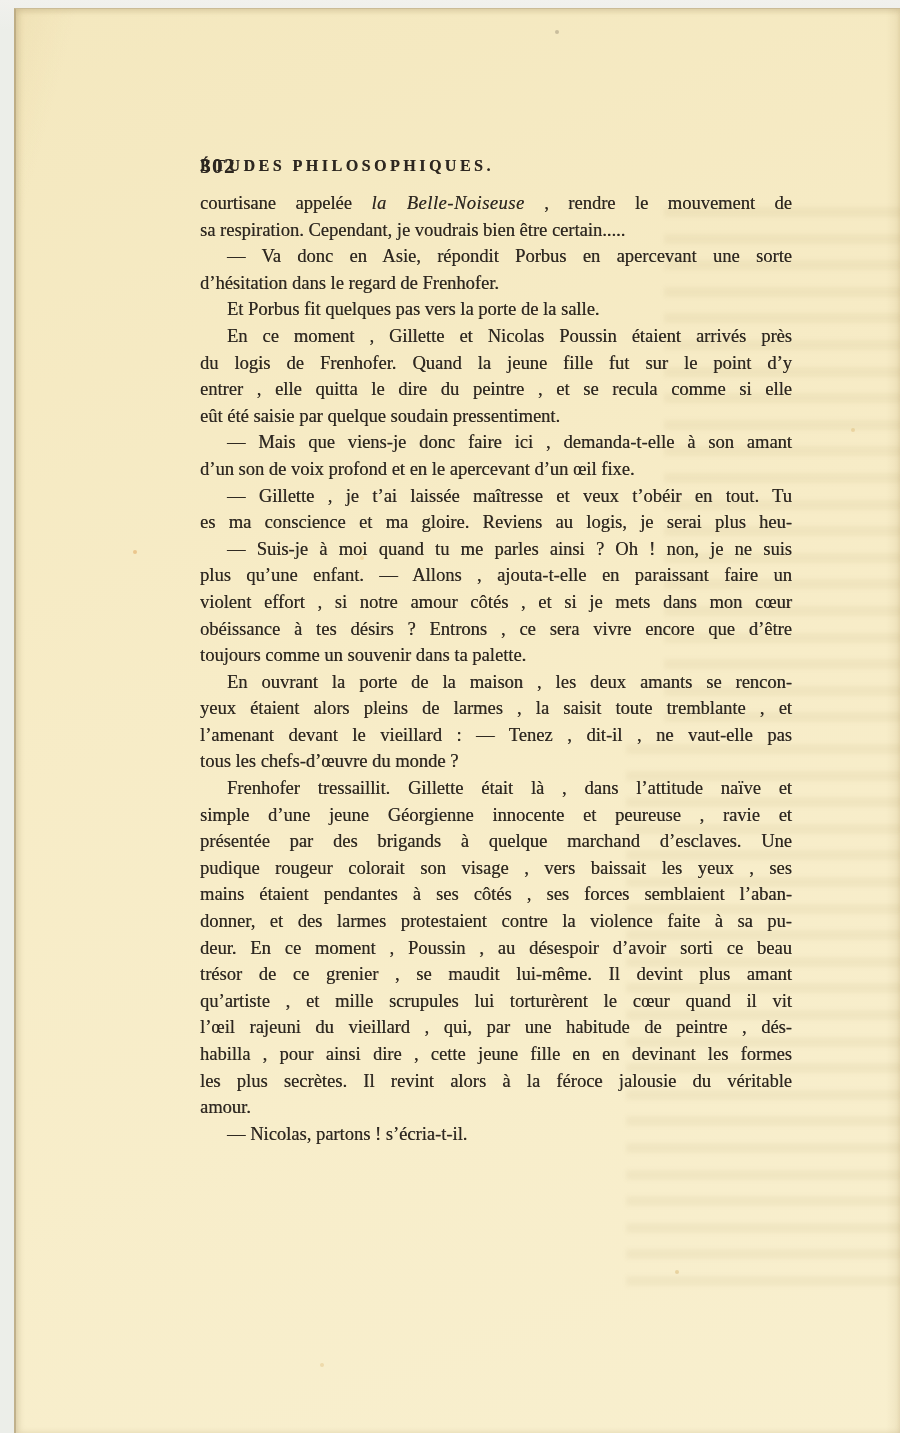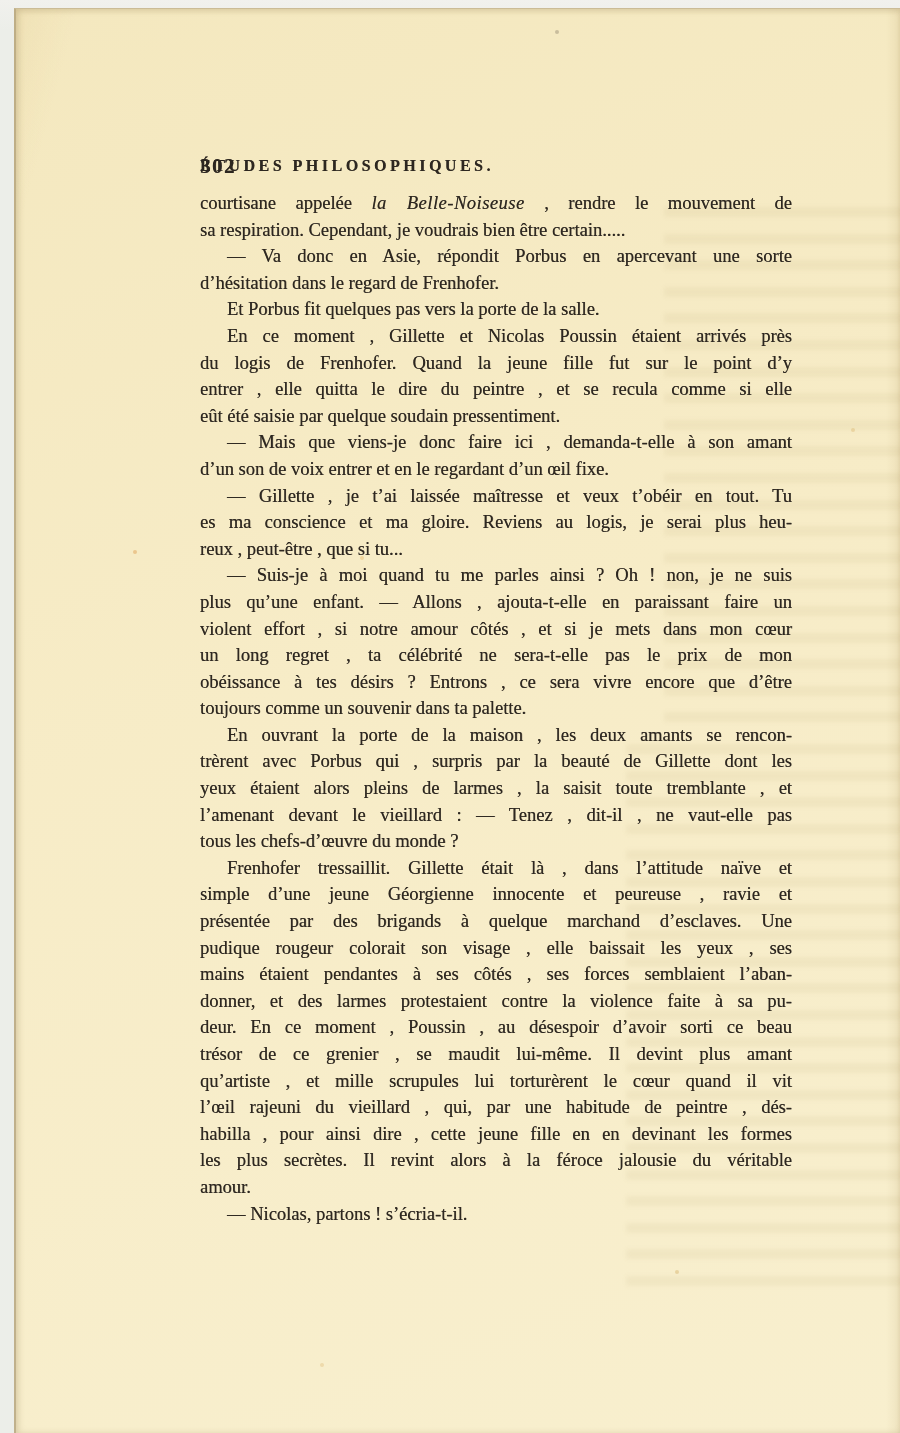--- a/index.html
+++ b/index.html
@@ -90,39 +90,36 @@
         <div class="line">courtisane appelée <i>la Belle-Noiseuse</i> , rendre le mouvement de</div>
         <div class="line end">sa respiration. Cependant, je voudrais bien être certain.....</div>
         <div class="line indent">— Va donc en Asie, répondit Porbus en apercevant une sorte</div>
         <div class="line end">d’hésitation dans le regard de Frenhofer.</div>
         <div class="line indent end">Et Porbus fit quelques pas vers la porte de la salle.</div>
         <div class="line indent">En ce moment , Gillette et Nicolas Poussin étaient arrivés près</div>
         <div class="line">du logis de Frenhofer. Quand la jeune fille fut sur le point d’y</div>
         <div class="line">entrer , elle quitta le dire du peintre , et se recula comme si elle</div>
         <div class="line end">eût été saisie par quelque soudain pressentiment.</div>
         <div class="line indent">— Mais que viens-je donc faire ici , demanda-t-elle à son amant</div>
-        <div class="line end">d’un son de voix entrer et en le regardant d’un œil fixe.</div>
+        <div class="line end">d’un son de voix profond et en le apercevant d’un œil fixe.</div>
         <div class="line indent">— Gillette , je t’ai laissée maîtresse et veux t’obéir en tout. Tu</div>
         <div class="line">es ma conscience et ma gloire. Reviens au logis, je serai plus heu-</div>
-        <div class="line end">reux , peut-être , que si tu...</div>
         <div class="line indent">— Suis-je à moi quand tu me parles ainsi ? Oh ! non, je ne suis</div>
         <div class="line">plus qu’une enfant. — Allons , ajouta-t-elle en paraissant faire un</div>
         <div class="line">violent effort , si notre amour côtés , et si je mets dans mon cœur</div>
-        <div class="line">un long regret , ta célébrité ne sera-t-elle pas le prix de mon</div>
         <div class="line">obéissance à tes désirs ? Entrons , ce sera vivre encore que d’être</div>
         <div class="line end">toujours comme un souvenir dans ta palette.</div>
         <div class="line indent">En ouvrant la porte de la maison , les deux amants se rencon-</div>
-        <div class="line">trèrent avec Porbus qui , surpris par la beauté de Gillette dont les</div>
         <div class="line">yeux étaient alors pleins de larmes , la saisit toute tremblante , et</div>
         <div class="line">l’amenant devant le vieillard : — Tenez , dit-il , ne vaut-elle pas</div>
         <div class="line end">tous les chefs-d’œuvre du monde ?</div>
         <div class="line indent">Frenhofer tressaillit. Gillette était là , dans l’attitude naïve et</div>
         <div class="line">simple d’une jeune Géorgienne innocente et peureuse , ravie et</div>
         <div class="line">présentée par des brigands à quelque marchand d’esclaves. Une</div>
-        <div class="line">pudique rougeur colorait son visage , elle baissait les yeux , ses</div>
+        <div class="line">pudique rougeur colorait son visage , vers baissait les yeux , ses</div>
         <div class="line">mains étaient pendantes à ses côtés , ses forces semblaient l’aban-</div>
         <div class="line">donner, et des larmes protestaient contre la violence faite à sa pu-</div>
         <div class="line">deur. En ce moment , Poussin , au désespoir d’avoir sorti ce beau</div>
         <div class="line">trésor de ce grenier , se maudit lui-même. Il devint plus amant</div>
         <div class="line">qu’artiste , et mille scrupules lui torturèrent le cœur quand il vit</div>
         <div class="line">l’œil rajeuni du vieillard , qui, par une habitude de peintre , dés-</div>
         <div class="line">habilla , pour ainsi dire , cette jeune fille en en devinant les formes</div>
         <div class="line">les plus secrètes. Il revint alors à la féroce jalousie du véritable</div>
         <div class="line end">amour.</div>
         <div class="line indent end">— Nicolas, partons ! s’écria-t-il.</div>

